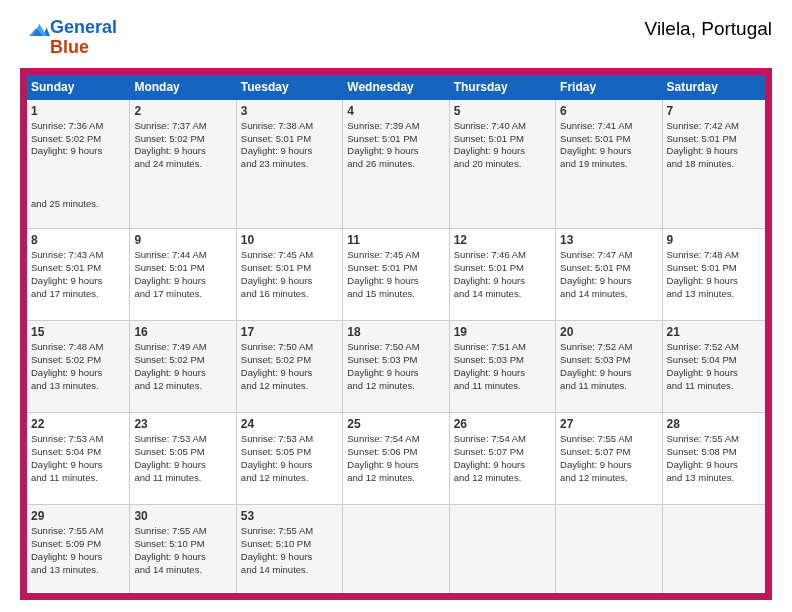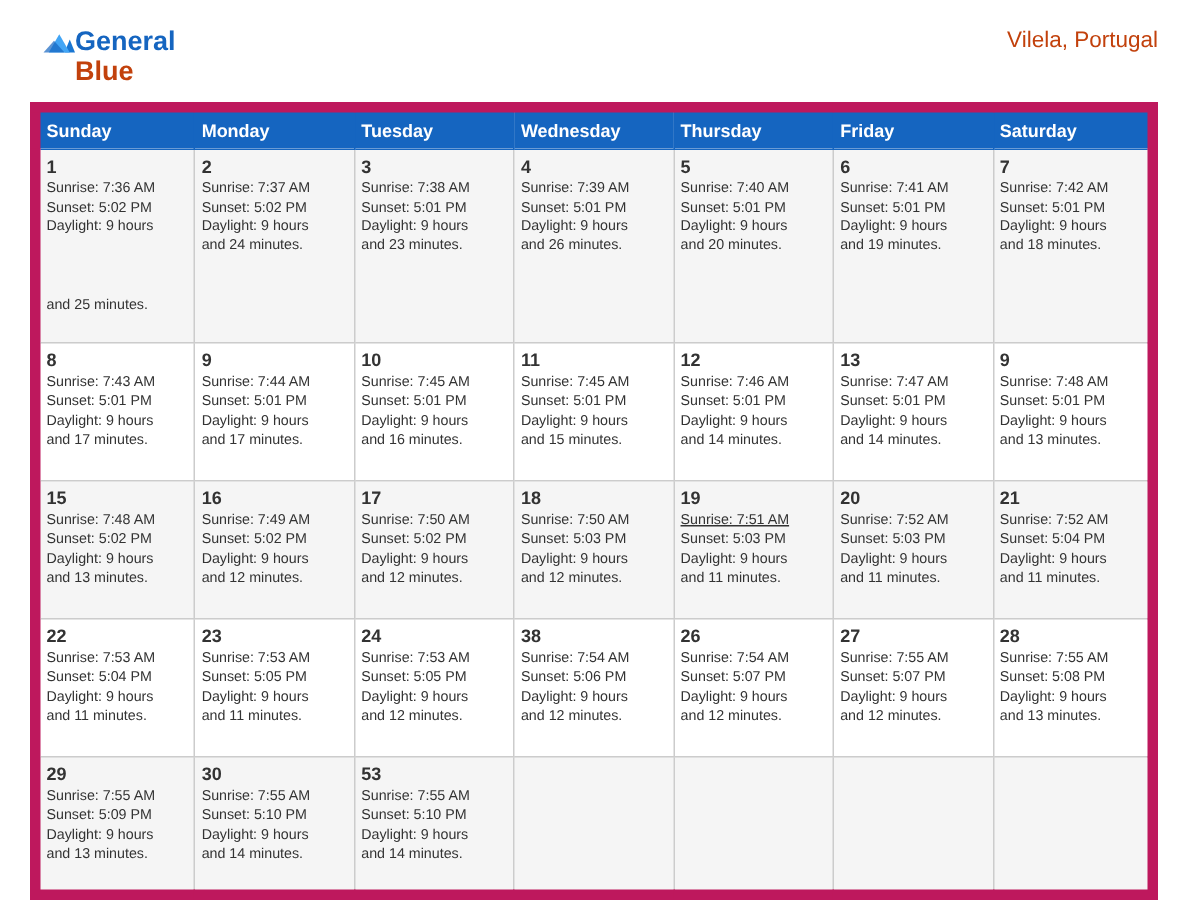--- a/index.html
+++ b/index.html
@@ -44,22 +44,22 @@
     }
     .title-block {
       text-align: right;
     }
     .month-title {
       font-size: 32px;
       font-weight: bold;
       color: #333;
     }
     .location {
-      font-size: 15px;
-      color: #c2410c;
+      font-size: 19px;
+      color: #000000;
     }
     .calendar {
       flex: 1;
       border: 7px solid #be185d;
       border-collapse: collapse;
       width: 100%;
       table-layout: fixed;
     }
     .calendar thead tr th {
       background-color: #1565c0;
@@ -257,21 +257,21 @@
           </td>
           <td>
             <span class="day-num">18</span>
             <span style="display: block;">Sunrise: 7:50 AM</span>
             <span style="display: block;">Sunset: 5:03 PM</span>
             <span style="display: block;">Daylight: 9 hours</span>
             <span style="display: block;">and 12 minutes.</span>
           </td>
           <td>
             <span class="day-num">19</span>
-            <span style="display: block; text-decoration: underline;">Sunrise: 7:51 AM</span>
+            <span style="display: block;">Sunrise: 7:51 AM</span>
             <span style="display: block;">Sunset: 5:03 PM</span>
             <span style="display: block;">Daylight: 9 hours</span>
             <span style="display: block;">and 11 minutes.</span>
           </td>
           <td>
             <span class="day-num">20</span>
             <span style="display: block;">Sunrise: 7:52 AM</span>
             <span style="display: block;">Sunset: 5:03 PM</span>
             <span style="display: block;">Daylight: 9 hours</span>
             <span style="display: block;">and 11 minutes.</span>
@@ -300,21 +300,21 @@
             <span style="display: block;">and 11 minutes.</span>
           </td>
           <td>
             <span class="day-num">24</span>
             <span style="display: block;">Sunrise: 7:53 AM</span>
             <span style="display: block;">Sunset: 5:05 PM</span>
             <span style="display: block;">Daylight: 9 hours</span>
             <span style="display: block;">and 12 minutes.</span>
           </td>
           <td>
-            <span class="day-num">38</span>
+            <span class="day-num">25</span>
             <span style="display: block;">Sunrise: 7:54 AM</span>
             <span style="display: block;">Sunset: 5:06 PM</span>
             <span style="display: block;">Daylight: 9 hours</span>
             <span style="display: block;">and 12 minutes.</span>
           </td>
           <td>
             <span class="day-num">26</span>
             <span style="display: block;">Sunrise: 7:54 AM</span>
             <span style="display: block;">Sunset: 5:07 PM</span>
             <span style="display: block;">Daylight: 9 hours</span>

